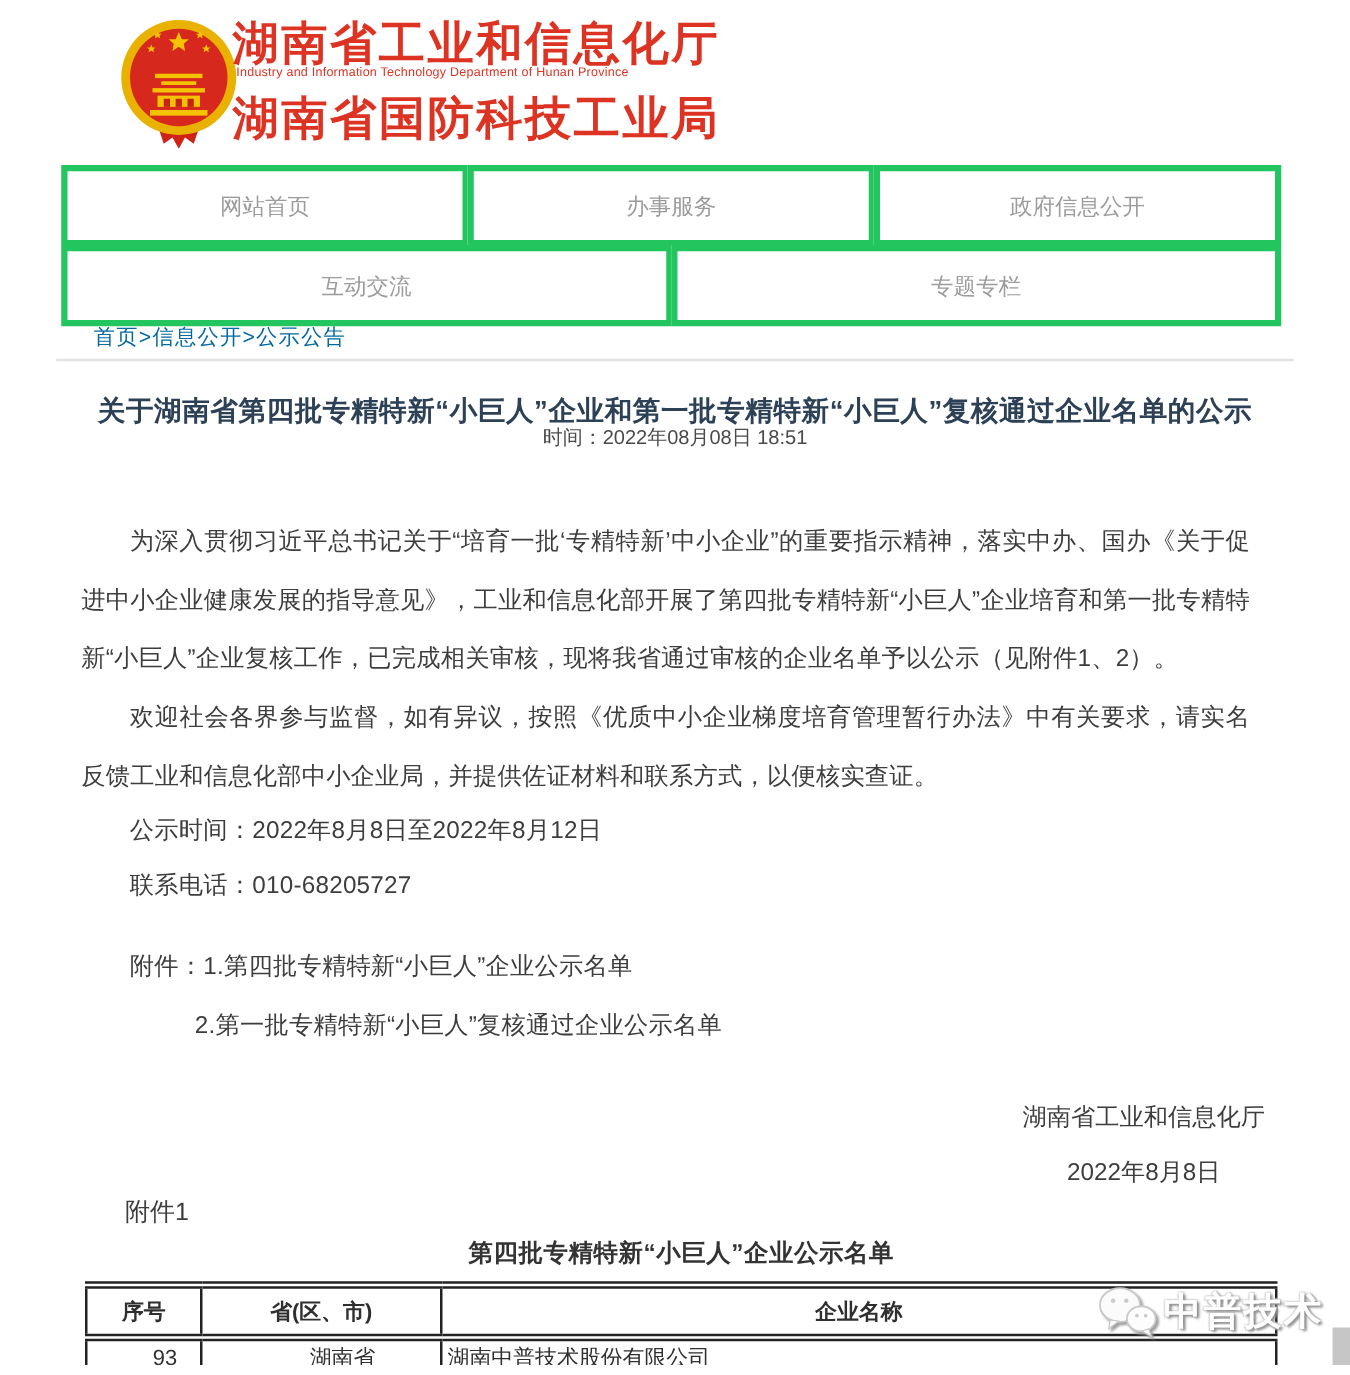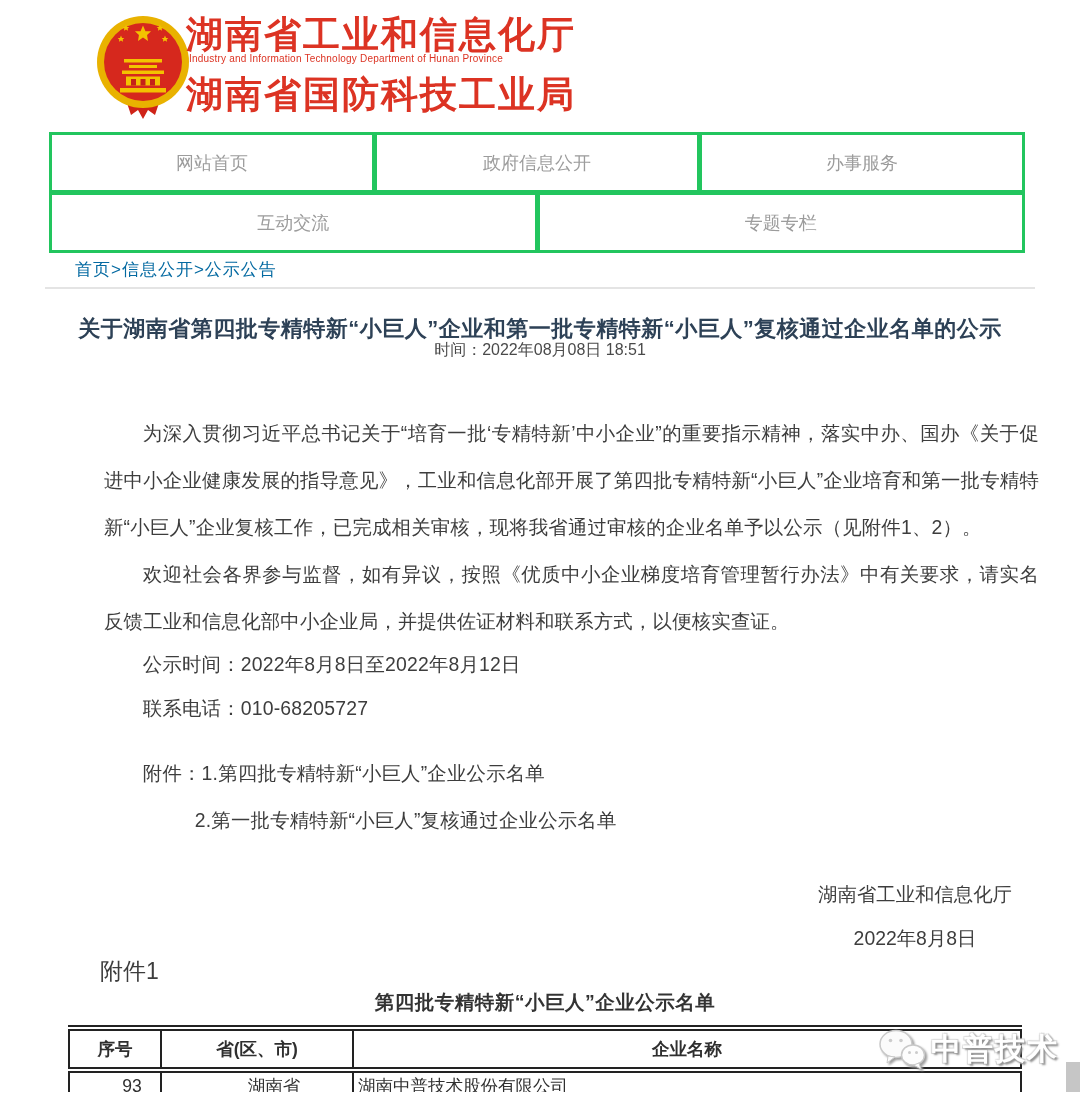--- a/index.html
+++ b/index.html
@@ -17,52 +17,52 @@
   .mast-cn1{position:absolute;left:186px;top:10px;font-size:37px;font-weight:bold;
     letter-spacing:2px;color:var(--brand-red,#dc3323);white-space:nowrap;}
   .mast-en{position:absolute;left:189px;top:53px;font-size:10px;
     color:var(--brand-red,#dc3323);white-space:nowrap;letter-spacing:.2px;}
   .mast-cn2{position:absolute;left:186px;top:70px;font-size:37px;font-weight:bold;
     letter-spacing:2px;color:var(--brand-red,#dc3323);white-space:nowrap;}
 
   
   .nav{position:absolute;left:50px;top:133px;width:975px;}
   .nav-row{display:flex;width:100%;}
-  .nav-cell{height:55px;border:3px solid #22c55e;margin-left:-1px;margin-top:-1px;
+  .nav-cell{height:55px;border:5px solid #22c55e;margin-left:-1px;margin-top:-1px;
     display:flex;align-items:center;justify-content:center;
     font-size:18px;color:var(--nav-text,#9c9c9c);background:#fff;cursor:pointer;}
   .nav-row1 .nav-cell{flex:1;}
   .nav-row2 .nav-cell{flex:1;}
 
   
   .breadcrumb{position:absolute;left:75px;top:258px;font-size:17px;color:#0369a1;letter-spacing:1px;}
   .rule{position:absolute;left:45px;top:287px;width:990px;height:2px;background:#e4e4e4;}
 
   
   .doc-title{position:absolute;left:45px;top:299px;width:990px;text-align:center;
     font-size:22px;font-weight:bold;color:var(--title-navy,#2d4156);letter-spacing:.5px;white-space:nowrap;}
   .doc-time{position:absolute;left:45px;top:340px;width:990px;text-align:center;
     font-size:16px;color:#4a4a4a;}
 
   
   .para{position:absolute;left:65px;width:935px;margin:0;
     font-size:19.4px;line-height:47px;color:var(--body-text,#3d3d3d);
     text-align:justify;letter-spacing:.2px;}
-  .indent{text-indent:2em;margin-left:39px;}
+  .indent{text-indent:2em;}
   #para1{top:410px;}
   #para2{top:551px;}
   #pubtime{top:641px;}
   #phone{top:685px;}
   #attach{top:750px;}
   #attach .attach-line2{display:block;padding-left:52px;}
 
   .sig{position:absolute;right:68px;top:872px;text-align:center;
     font-size:19.4px;line-height:44px;color:var(--body-text,#3d3d3d);}
 
-  .annex-label{position:absolute;left:100px;top:956px;font-size:23px;color:#3d3d3d;}
+  .annex-label{position:absolute;left:100px;top:956px;font-size:20px;color:#3d3d3d;}
   .table-title{position:absolute;left:68px;top:989px;width:954px;text-align:center;
     font-size:19.5px;font-weight:bold;color:#333;letter-spacing:.5px;}
 
   
   table.annex-table{position:absolute;left:68px;top:1025px;width:954px;
     border-collapse:collapse;table-layout:fixed;background:#fff;
     font-size:17.5px;color:#2f2f2f;}
   .annex-table col.c1{width:92px;}
   .annex-table col.c2{width:192px;}
   .annex-table th{border:2px solid var(--border-dark,#222);
@@ -114,22 +114,22 @@
       <rect x="57" y="67" width="5" height="6.5"></rect>
     </g>
   </svg>
   <div class="mast-cn1">湖南省工业和信息化厅</div>
   <div class="mast-en">Industry and Information Technology Department of Hunan Province</div>
   <div class="mast-cn2">湖南省国防科技工业局</div>
 
   <div class="nav">
     <div class="nav-row nav-row1">
       <div class="nav-cell">网站首页</div>
+      <div class="nav-cell">办事服务</div>
       <div class="nav-cell">政府信息公开</div>
-      <div class="nav-cell">办事服务</div>
     </div>
     <div class="nav-row nav-row2">
       <div class="nav-cell">互动交流</div>
       <div class="nav-cell">专题专栏</div>
     </div>
   </div>
 
   <div class="breadcrumb">首页&gt;信息公开&gt;公示公告</div>
   <div class="rule"></div>
 

